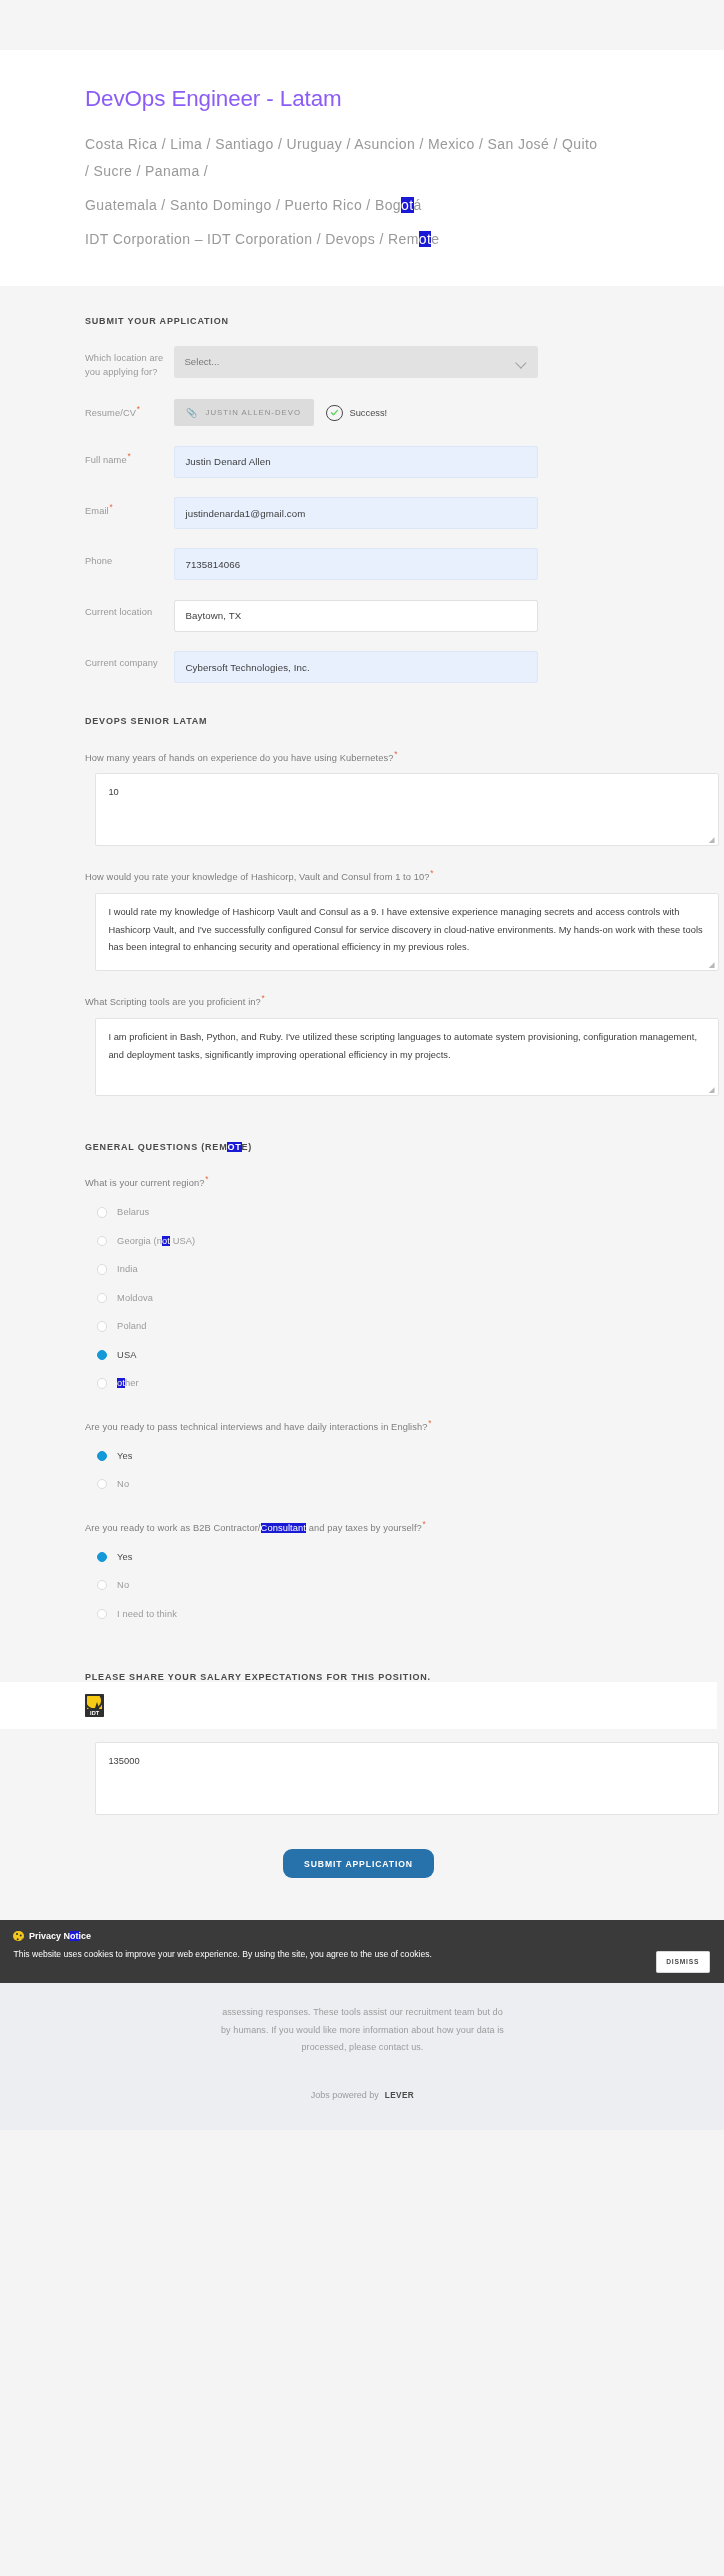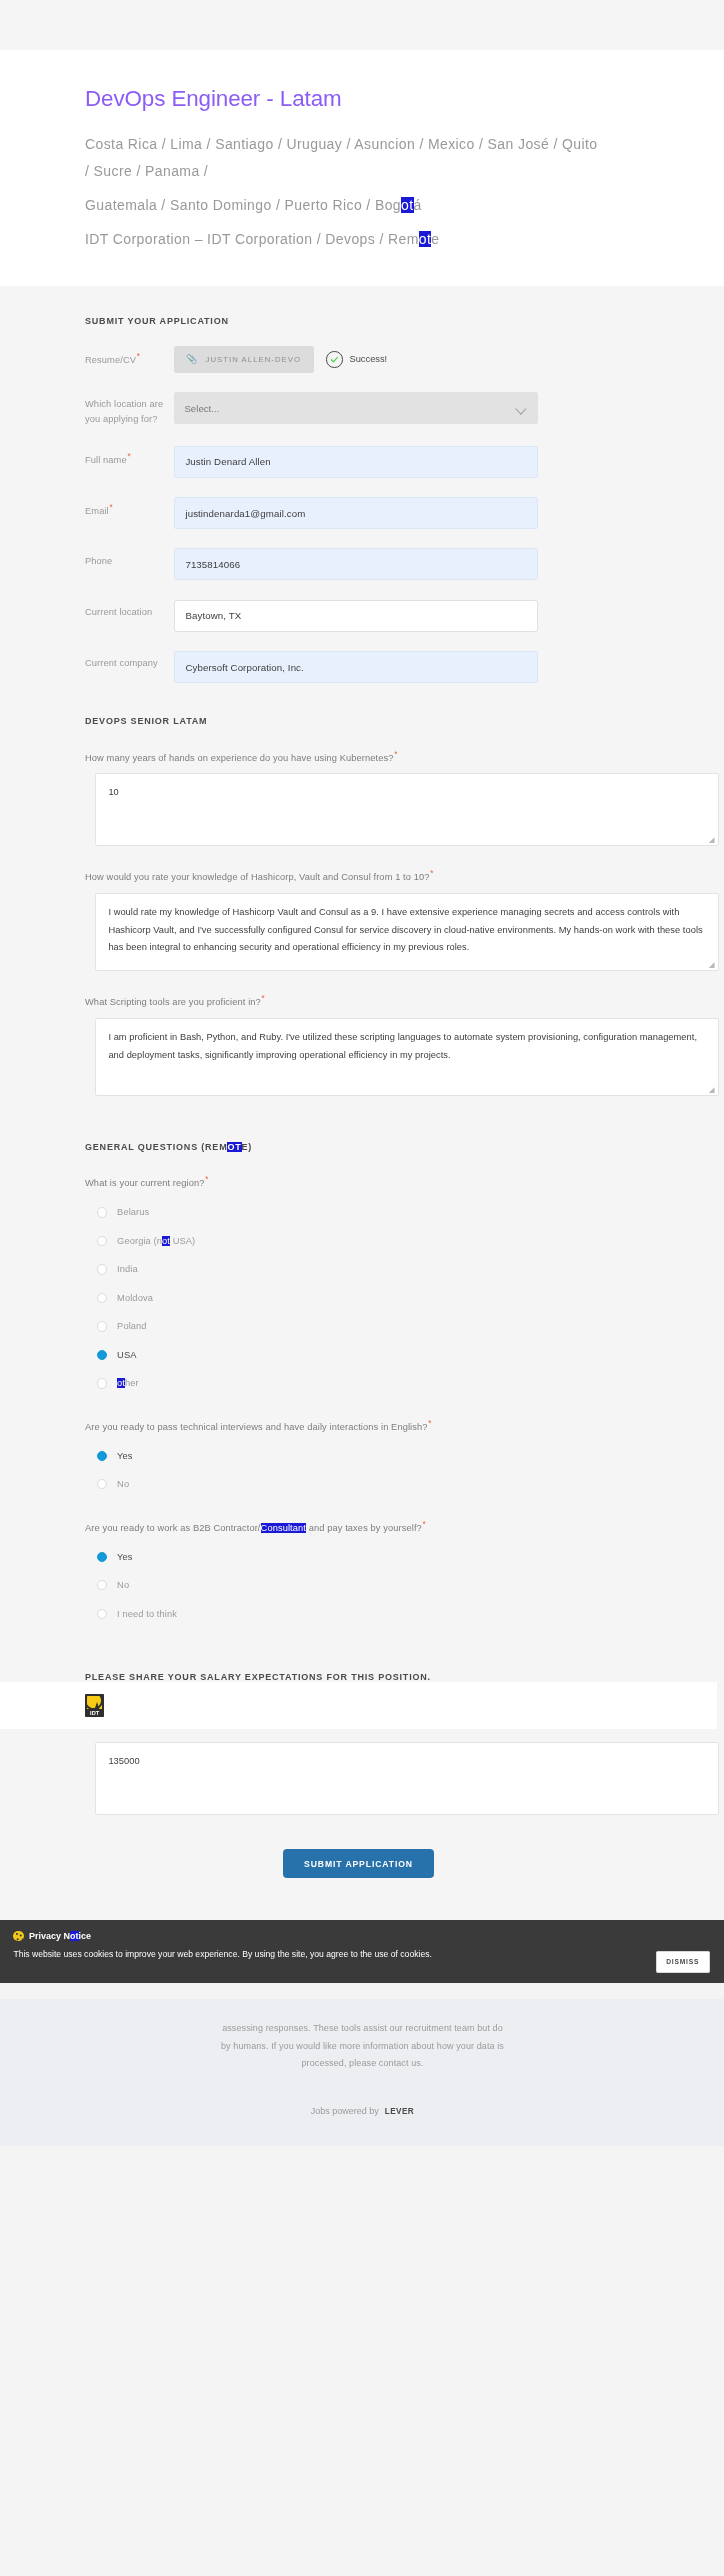--- a/index.html
+++ b/index.html
@@ -241,21 +241,21 @@
     font-family: "Liberation Sans", sans-serif;
   }
 
   
   .submit-wrap { text-align: center; padding: 34px 0 42px 0; }
   .submit-btn {
     display: inline-block;
     background: #2872ab;
     color: #ffffff;
     border: none;
-    border-radius: 4px;
+    border-radius: 9px;
     padding: 9.7px 21px;
     font-size: 8.6px;
     font-weight: 700;
     letter-spacing: 0.9px;
     font-family: "Liberation Sans", sans-serif;
     cursor: pointer;
   }
 
   
   .cookie-banner {
@@ -303,21 +303,20 @@
     padding: 6.7px 9.7px;
     font-family: "Liberation Sans", sans-serif;
     cursor: pointer;
   }
 
   
   .site-footer {
     background: #eceef2;
     text-align: center;
     padding: 21px 112px 30px 112px;
-    margin-top: 16px;
   }
   .footer-note {
     font-size: 9px;
     color: #9b9b9b;
     line-height: 1.95;
     letter-spacing: 0.1px;
   }
   .powered {
     margin-top: 33px;
     font-size: 9px;
@@ -349,49 +348,49 @@
       <div class="line2"><span>IDT Corporation – IDT Corporation /  Devops /  Rem</span><span class="sel">ot</span><span>e</span></div>
     </div>
   </div>
 
   <div class="application">
     <div class="section-wrap">
 
       <div class="section-head">SUBMIT YOUR APPLICATION</div>
 
       <div class="field-row">
+        <div class="field-label">Which location are you applying for?</div>
+        <div class="field-control">
+          <div class="select-box">
+            <span>Select...</span>
+            <span class="chevron"></span>
+          </div>
+        </div>
+      </div>
+
+      <div class="field-row">
         <div class="field-label"><span>Resume/CV</span><span class="req">*</span></div>
         <div class="field-control">
           <div class="resume-line">
             <div class="upload-btn">
               <span class="clip">📎</span>
               <span>JUSTIN ALLEN-DEVO</span>
             </div>
             <div class="success-wrap">
               <span class="success-circle">
                 <svg width="9" height="9" viewBox="0 0 12 12">
                     <path d="M2 6.3 L4.6 9 L10 3.2" stroke="#5cd65c" stroke-width="1.8" fill="none" stroke-linecap="round" stroke-linejoin="round"></path>
                   </svg>
               </span>
               <span class="success-text">Success!</span>
             </div>
           </div>
         </div>
       </div>
 
-      <div class="field-row">
-        <div class="field-label">Which location are you applying for?</div>
-        <div class="field-control">
-          <div class="select-box">
-            <span>Select...</span>
-            <span class="chevron"></span>
-          </div>
-        </div>
-      </div>
-
       <div id="basic-fields">
           <div class="field-row">
             <div class="field-label">Full name<span class="req">*</span></div>
             <div class="field-control">
               <div class="input-box autofill">
                 <span>Justin Denard Allen</span>
               </div>
             </div>
           </div>
           <div class="field-row">
@@ -415,21 +414,21 @@
             <div class="field-control">
               <div class="input-box">
                 <span>Baytown, TX</span>
               </div>
             </div>
           </div>
           <div class="field-row">
             <div class="field-label">Current company</div>
             <div class="field-control">
               <div class="input-box autofill">
-                <span>Cybersoft Corporation, Inc.</span>
+                <span>Cybersoft Technologies, Inc.</span>
               </div>
             </div>
           </div>
         </div>
 
       <div style="height:33px"></div>
       <div class="section-head" style="padding-top:0">DEVOPS SENIOR LATAM</div>
       <div id="devops-questions" style="margin-top:4.5px">
           <div class="q-block">
             <div class="q-label">How many years of hands on experience do you have using Kubernetes?<span class="req">*</span></div>

